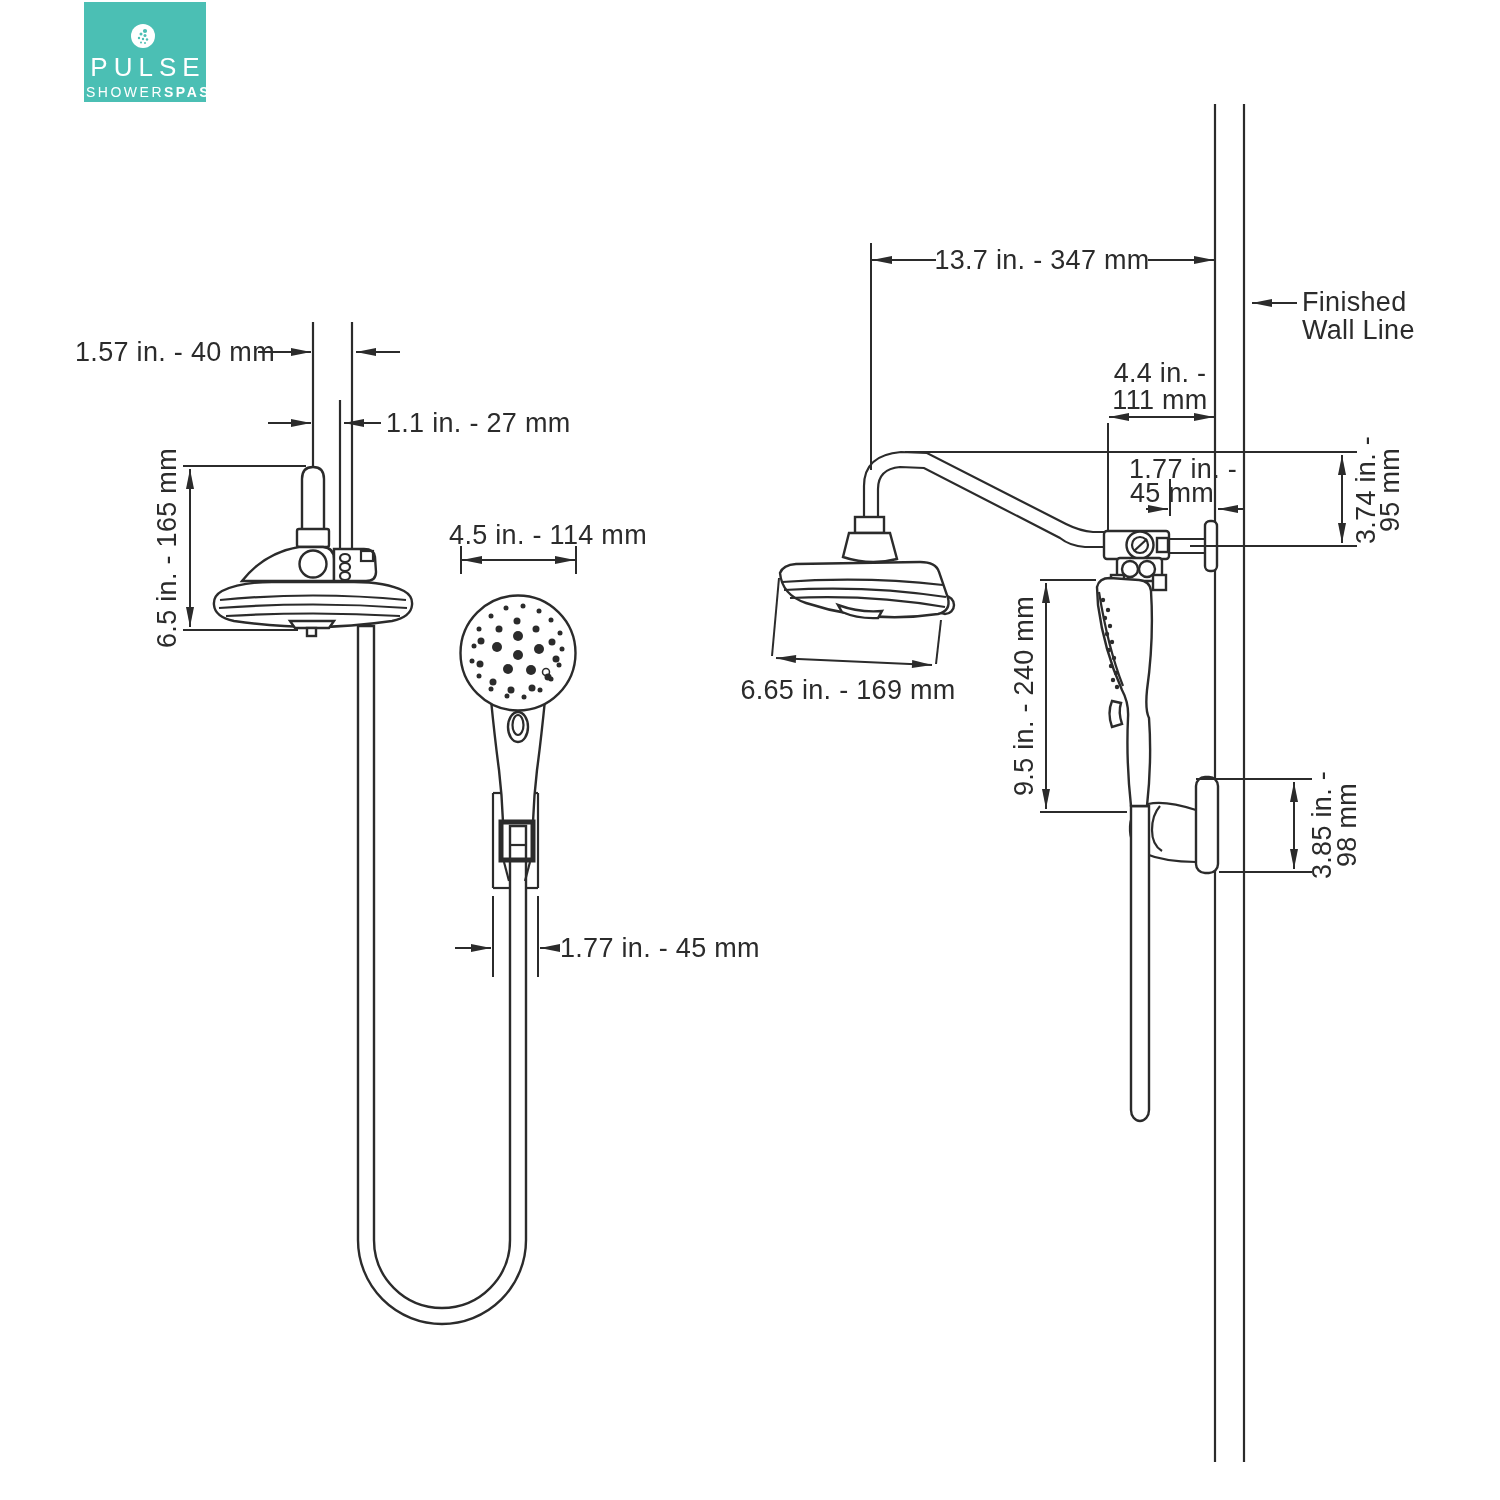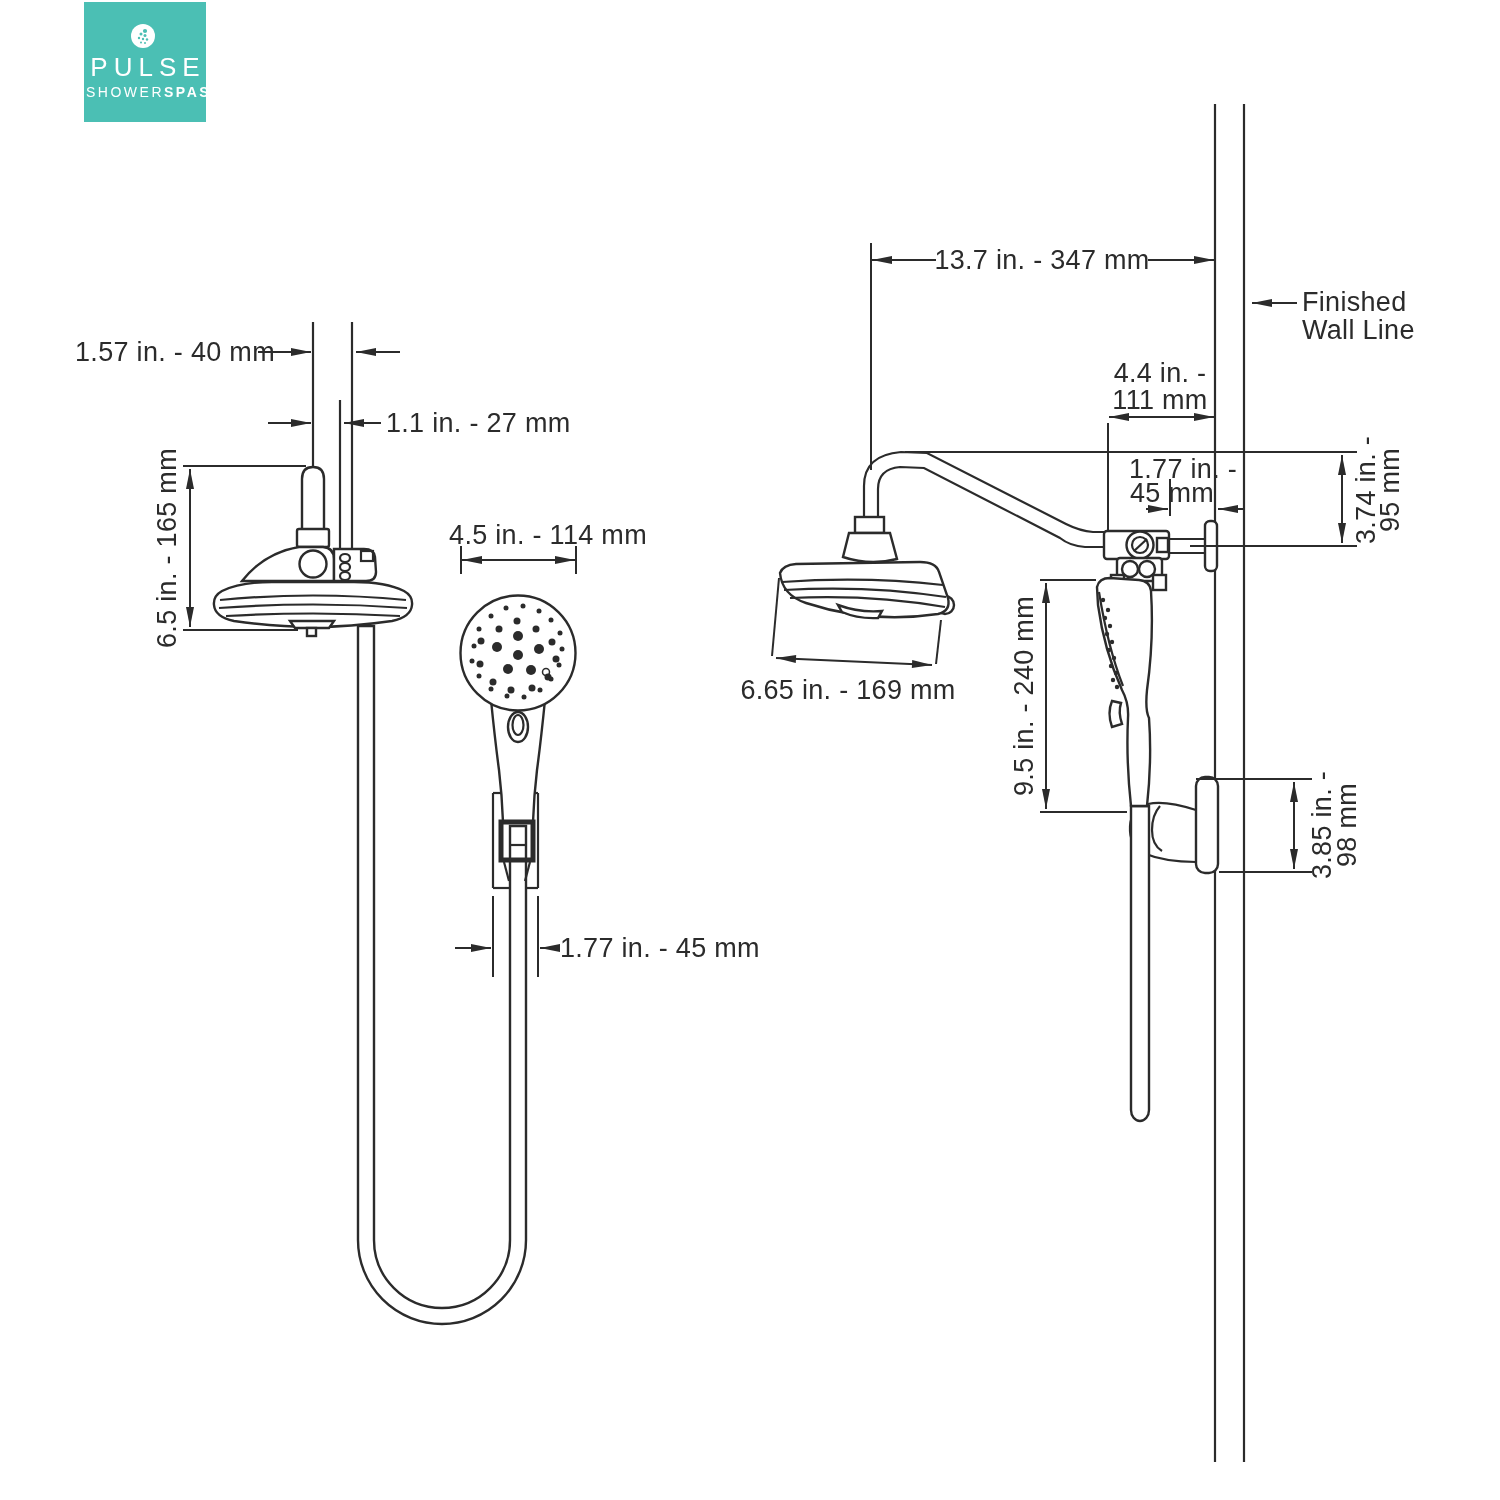--- a/index.html
+++ b/index.html
@@ -1,18 +1,18 @@
 <!DOCTYPE html>
 <html><head>
 <meta charset="utf-8">
 <style>
   html,body{margin:0;padding:0;background:#fff;}
   .canvas{position:relative;width:1500px;height:1500px;background:#ffffff;overflow:hidden;
           font-family:"Liberation Sans", sans-serif;}
-  .logo{position:absolute;left:84px;top:2px;width:122px;height:120px;background:#4BBFB4;}
+  .logo{position:absolute;left:84px;top:2px;width:122px;height:100px;background:#4BBFB4;}
   .logo-icon{position:absolute;left:47px;top:22px;width:24px;height:24px;background:#ffffff;border-radius:50%;}
   .logo-brand{position:absolute;left:0;top:50px;width:122px;text-align:center;color:#ffffff;
               font-size:26px;letter-spacing:6px;font-weight:400;text-indent:6px;}
   .logo-sub{position:absolute;left:0;top:82px;width:122px;text-align:center;color:#ffffff;
             font-size:14px;letter-spacing:2.5px;font-weight:300;text-indent:2px;}
   .logo-sub b{font-weight:700;}
   .page-title{position:absolute;left:220px;top:72px;font-size:53px;color:#1e1e1e;
               font-weight:500;letter-spacing:0;}
   svg text{font-family:"Liberation Sans", sans-serif;font-size:27px;fill:#2b2b2b;letter-spacing:0.3px;}
   .ln{stroke:#2b2b2b;stroke-width:2.2;fill:none;}

